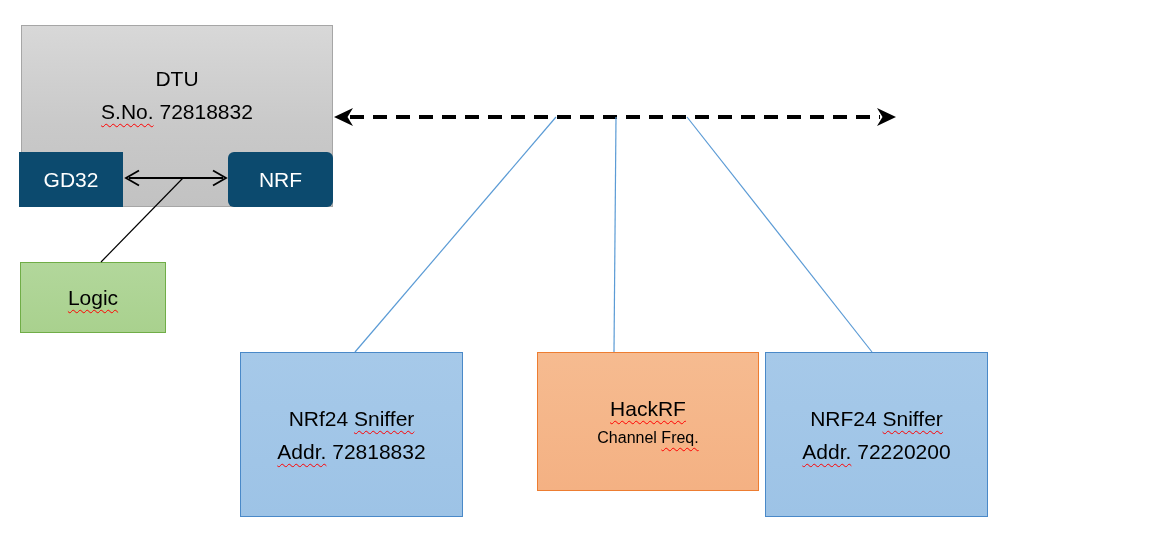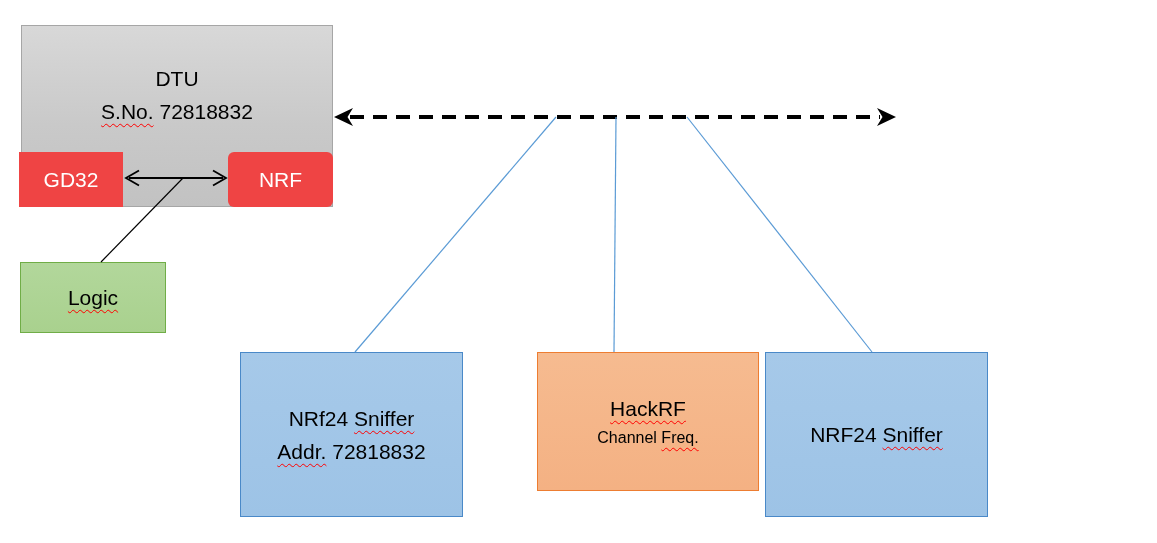--- a/index.html
+++ b/index.html
@@ -35,21 +35,21 @@
   }
   .gray {
     background: linear-gradient(180deg, #d8d8d8 0%, #c9c9c9 55%, #c2c2c2 100%);
     border: 1px solid #a6a6a6;
   }
   .dtu   { left: 21px;  top: 25px;  width: 312px; height: 182px; }
   .dtu .txt { margin-top: -42px; }   
   .inverter { left: 897px; top: 34px; width: 222px; height: 163px; }
   .chip {
     position: absolute;
-    background: #ef4444;
+    background: #0c4a6e;
     color: #ffffff;
     display: flex;
     align-items: center;
     justify-content: center;
     font-size: 21px;
     z-index: 2;
   }
   .gd32 { left: 19px;  top: 152px; width: 104px; height: 55px; }
   .nrf  { left: 228px; top: 152px; width: 105px; height: 55px; border-radius: 6px; }
   .logic {
@@ -124,15 +124,16 @@
     <div><span class="sq">Addr.</span> <span>72818832</span></div>
   </div>
 
   <div class="box hackrf">
     <div><span class="sq">HackRF</span></div>
     <div class="small"><span>Channel</span> <span class="sq">Freq.</span></div>
   </div>
 
   <div class="box blue sniffer-right">
     <div><span>NRF24</span> <span class="sq">Sniffer</span></div>
+    <div><span class="sq">Addr.</span> <span>72220200</span></div>
   </div>
 
 </div>
 
 </body></html>

